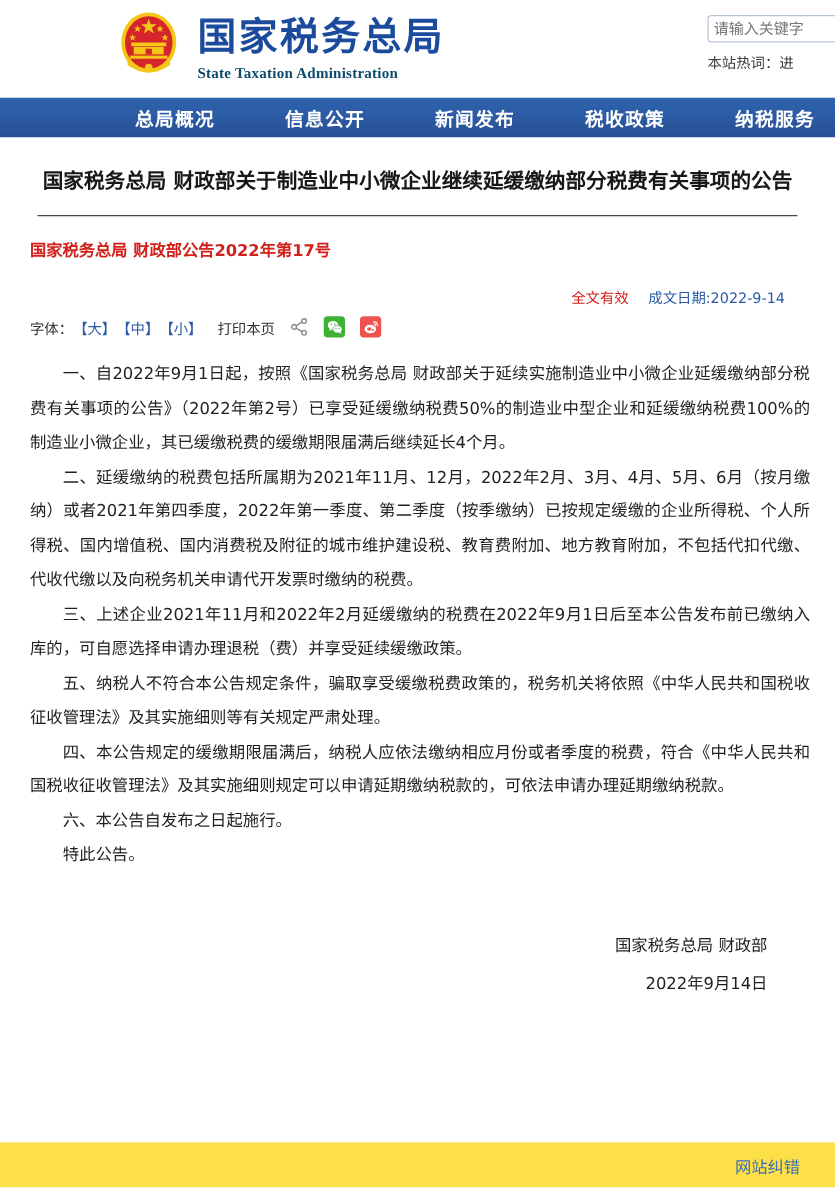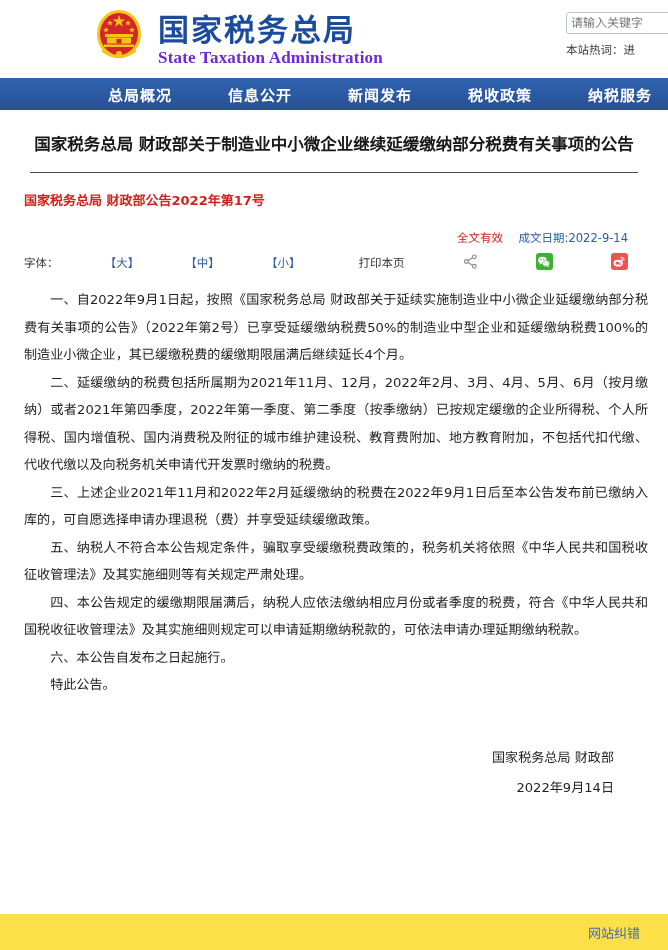--- a/index.html
+++ b/index.html
@@ -39,23 +39,23 @@
     font-family: "DejaVu Sans", "Liberation Sans", sans-serif;
     font-size: 31px;
     font-weight: bold;
     color: #1b4b9c;
     letter-spacing: 2px;
     line-height: 38px;
     white-space: nowrap;
   }
   .brand-en {
     font-family: "Liberation Serif", "DejaVu Serif", serif;
-    font-size: 17px;
-    font-weight: bold;
-    color: #6d28d9;
+    font-size: 12px;
+    font-weight: bold;
+    color: #0c4a6e;
     letter-spacing: 0.2px;
     line-height: 16px;
     margin-top: 1px;
     white-space: nowrap;
   }
 
   .header-right {
     position: absolute;
     right: -38px;
     top: 12px;
@@ -146,21 +146,21 @@
   }
   .meta-valid {
     color: #d2211c;
     margin-right: 12px;
   }
   .meta-date { color: #2b5ba4; }
 
   .tools-row {
     display: flex;
     align-items: center;
-    justify-content: space-between;
+    justify-content: flex-start;
     margin-top: 8px;
     padding-right: 16px;
     font-size: 11.5px;
     font-family: "DejaVu Sans", sans-serif;
     color: #2b5ba4;
     white-space: nowrap;
   }
   .tools-row .lbl { color: #333; }
   .fs-opt { color: #2b5ba4; cursor: pointer; }
   .print-link { color: #333; margin-left: 12px; cursor: pointer; }

